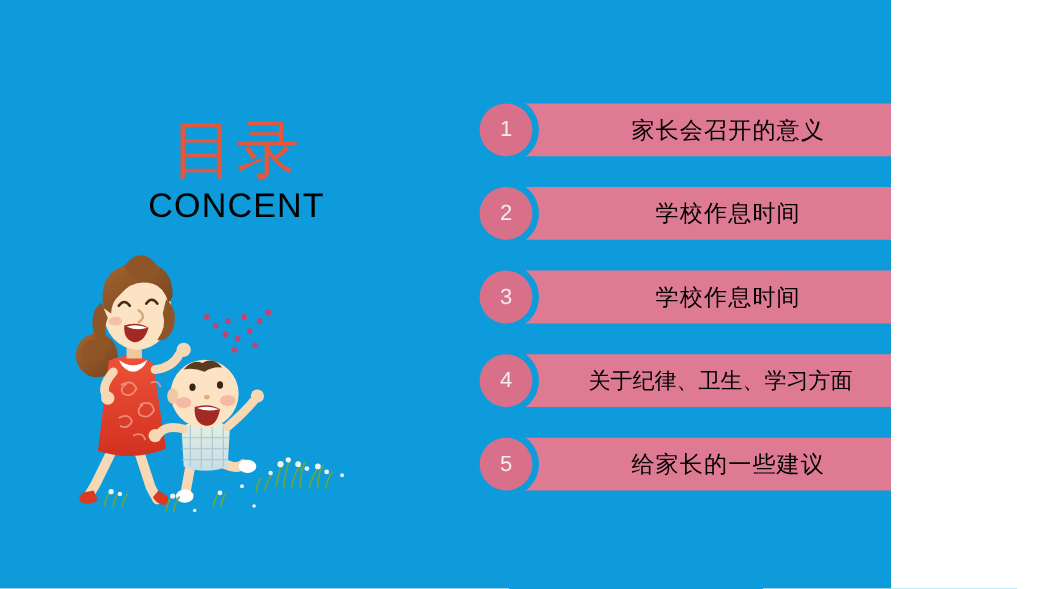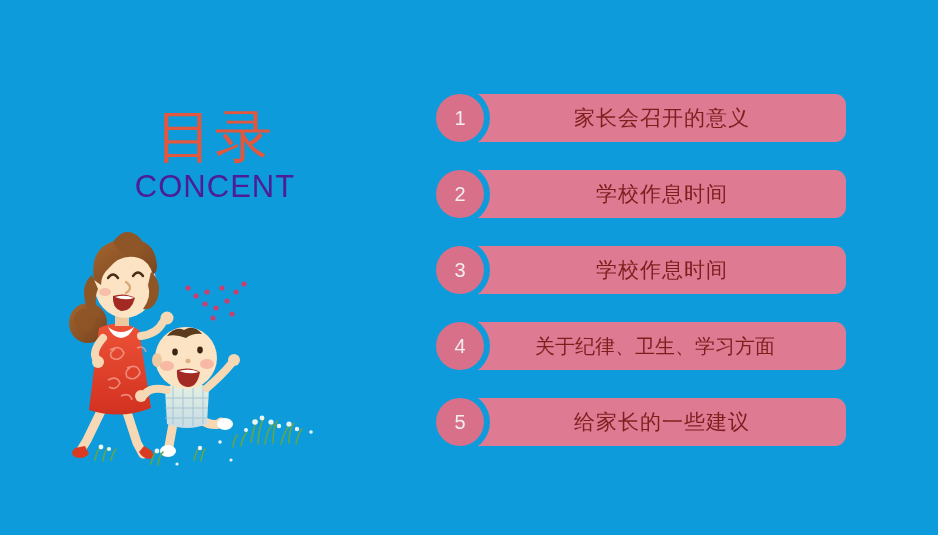--- a/index.html
+++ b/index.html
@@ -6,21 +6,21 @@
     margin: 0;
     padding: 0;
     background: #ffffff;
   }
   body {
     font-family: "Liberation Sans", "DejaVu Sans", sans-serif;
   }
 
   .slide {
     position: relative;
-    width: 938px;
+    width: 810px;
     height: 535px;
     background: #0E9BDB;
     overflow: hidden;
   }
 
   
   .title-block {
     position: absolute;
     left: 0;
     top: 108px;
@@ -35,21 +35,21 @@
     font-weight: 400;
     color: #E2573D;
     letter-spacing: 2px;
     margin: 0;
   }
   .title-en {
     font-family: "Liberation Sans", sans-serif;
     font-size: 31px;
     line-height: 1.0;
     font-weight: 400;
-    color: #4c1d95;
+    color: #000000;
     letter-spacing: 1px;
     margin: 6px 0 0 0;
   }
 
   
   .illustration {
     position: absolute;
     left: 55px;
     top: 228px;
     width: 300px;
@@ -77,21 +77,21 @@
     top: 0;
     right: 0;
     height: 48px;
     background: #DE7B93;
     border-radius: 11px;
     display: flex;
     align-items: center;
     justify-content: center;
   }
   .row-label {
-    color: #7f1d1d;
+    color: #000000;
     font-family: Liberation Serif, serif;
     font-size: 21px;
     font-weight: 400;
     letter-spacing: 1px;
     padding-left: 30px;
     padding-right: 10px;
     white-space: nowrap;
   }
   .row-label.wide {
     font-size: 20px;

